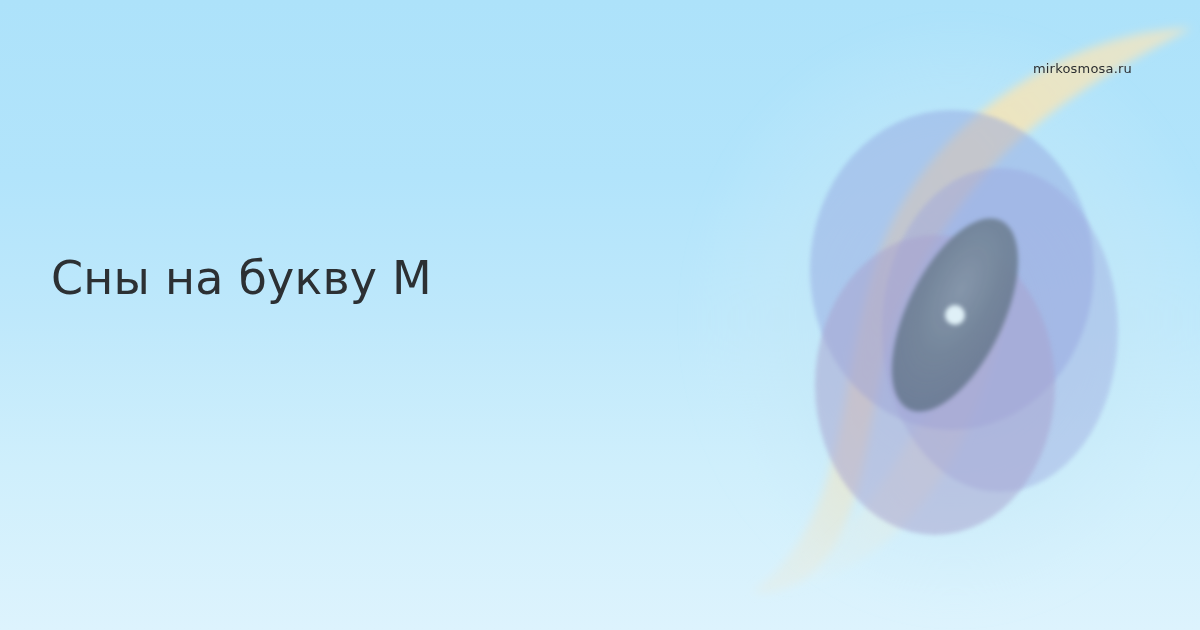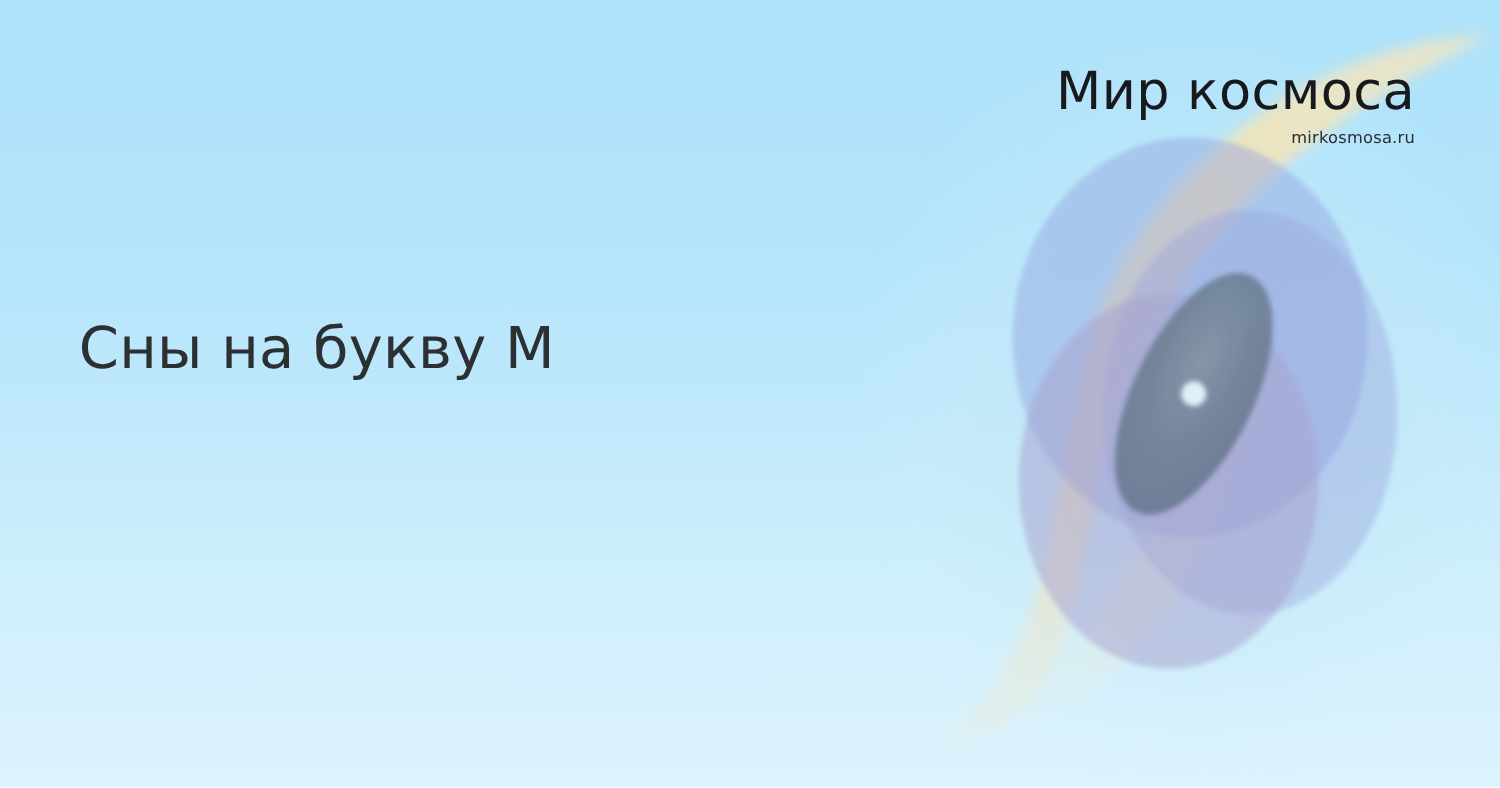--- a/index.html
+++ b/index.html
@@ -29,21 +29,21 @@
   .art-layer {
     position: absolute;
     inset: 0;
     width: 1200px;
     height: 630px;
     pointer-events: none;
   }
 
   .headline {
     position: absolute;
-    left: 63px;
+    left: 51px;
     top: 252px;
     margin: 0;
     font-size: 46px;
     font-weight: 400;
     line-height: 1.15;
     letter-spacing: 0.2px;
     color: #2c3033;
     white-space: nowrap;
   }
 
@@ -141,17 +141,16 @@
     <ellipse cx="935" cy="385" rx="120" ry="150" fill="#a8a3cf" opacity="0.52" filter="url(#softBlurXs)"></ellipse>
 
     <ellipse cx="955" cy="315" rx="48" ry="105" transform="rotate(26 955 315)" fill="url(#coreGrad)" filter="url(#softBlurXs)"></ellipse>
 
     <circle cx="955" cy="315" r="10" fill="#dff0f7" filter="url(#softBlurXs)"></circle>
   </svg>
 
   <h1 class="headline">Сны на букву М</h1>
 
   <div class="brand">
-    <div class="brand-name">Мир космоса</div>
     <span class="brand-url">mirkosmosa.ru</span>
   </div>
 
 </div>
 
 </body></html>

